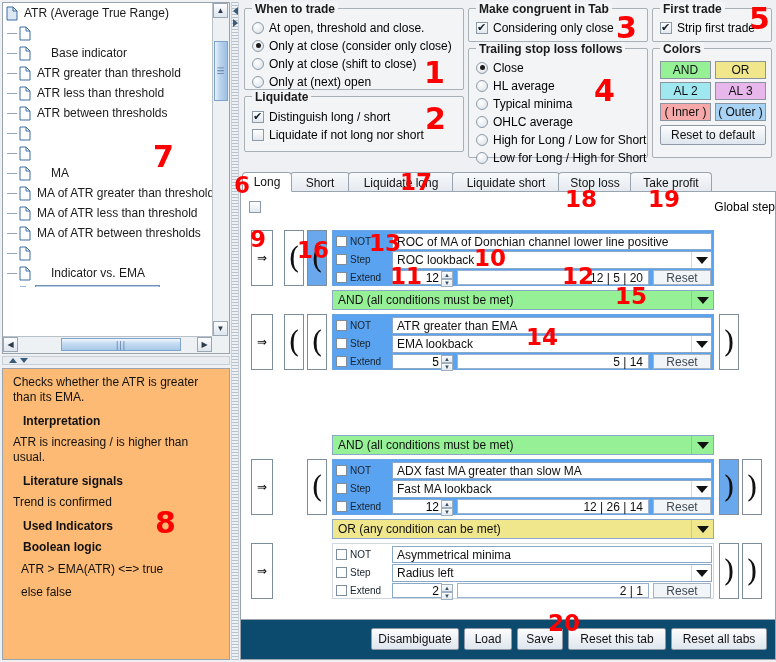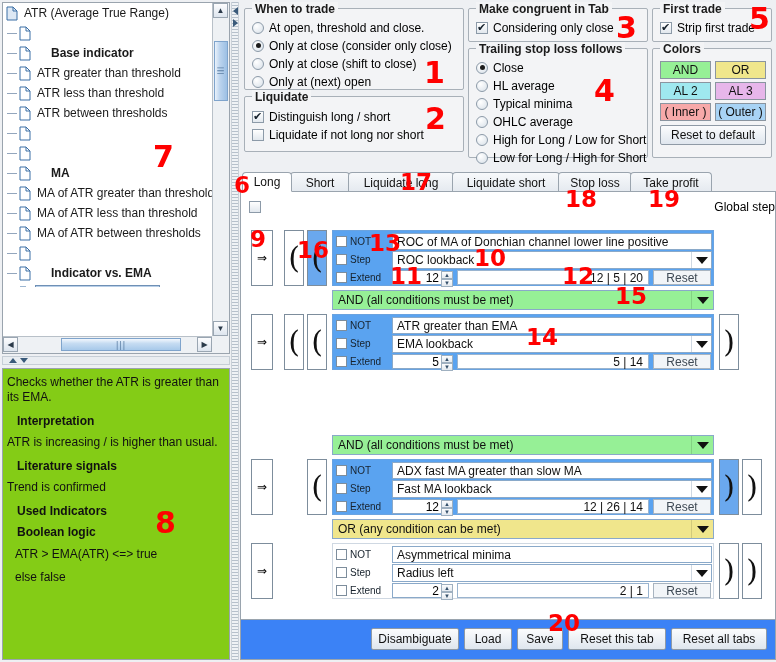--- a/index.html
+++ b/index.html
@@ -78,41 +78,41 @@
   }
 
   
   #treePanel { position: absolute; left: 2px; top: 2px; width: 228px; height: 352px; background:#fff; border: 1px solid #9aa4ae; overflow: hidden; }
   #treeList { position: absolute; left: 0; top: 0; width: 209px; height: 284px; overflow: hidden; background: #fff; }
   .tnode { display: flex; align-items: center; height: 20px; padding-left: 4px; white-space: nowrap; }
   .tnode .hline { width: 10px; height: 1px; background: #93a6bd; margin-right: 2px; flex: none; }
   .doc { width: 12px; height: 15px; flex: none; margin-right: 4px; position: relative; }
   .doc svg { display:block; }
   .tlabel { font-size: 12px; color: #1a1a1a; padding: 0 2px; }
-  .tlabel.bold { font-weight: bold; }
+  .tlabel.bold { font-weight: normal; }
   .tlabel.dim { color: #8b8b8b; }
   .tlabel.sel { background: #b8cfe8; border: 1px solid #6f90b5; padding: 0 1px; }
 
   
   .sbv { position: absolute; right: 0; top: 0; width: 17px; bottom: 17px; background: #eef1f4; border-left: 1px solid #b8c0c8; }
   .sbh { position: absolute; left: 0; bottom: 0; height: 17px; right: 17px; background: #eef1f4; border-top: 1px solid #b8c0c8; }
   .sbcorner { position:absolute; right:0; bottom:0; width:17px; height:17px; background:#eef1f4; }
   .sbarrow { position: absolute; width: 15px; height: 15px; background: linear-gradient(#fdfdfe,#dde5ee); border: 1px solid #9aa6b2; display:flex; align-items:center; justify-content:center; font-size: 8px; color:#2b3a4a; }
   .sbthumb { position: absolute; background: linear-gradient(90deg,#eaf2fb,#bcd4ee 40%,#9dc0e4 100%); border: 1px solid #7fa4cc; }
   .sbthumb.horiz { background: linear-gradient(#f2f7fd,#c6dcf2 40%,#a8c9ea 100%); }
   .grip { position:absolute; left:50%; top:50%; transform: translate(-50%,-50%); color:#5c7fa5; font-size:9px; letter-spacing:1px;}
 
   
   #splitterH { position:absolute; left:2px; top: 356px; width: 228px; height: 9px; background:#e9edf1; border:1px solid #c6ced6; }
   #splitterH .tri { position:absolute; top:1px; width:0;height:0;border-left:4px solid transparent;border-right:4px solid transparent;}
   #splitterV { position:absolute; left:231px; top:2px; width: 8px; height: 658px; background: repeating-linear-gradient(0deg,#b6c0cb 0px,#b6c0cb 1px,#eff2f5 1px,#eff2f5 3px); border-left:1px solid #c9d0d7; border-right:1px solid #c9d0d7;}
   #splitterV .tri { position:absolute; left:1px; width:0;height:0;border-top:4px solid transparent;border-bottom:4px solid transparent;border-left:5px solid #3a5a7a;}
 
   
-  #descPanel { position: absolute; left: 2px; top: 368px; width: 228px; height: 292px; background: #84cc16; border: 1px solid #9aa4ae; overflow: hidden; padding: 6px 4px; }
+  #descPanel { position: absolute; left: 2px; top: 368px; width: 228px; height: 292px; background: #fdba74; border: 1px solid #9aa4ae; overflow: hidden; padding: 6px 10px; }
   #descPanel p { margin: 0 0 9px 0; font-size: 12px; line-height: 15px; color: #111; }
   #descPanel h4 { margin: 0 0 7px 10px; font-size: 12px; font-weight: bold; color: #111; }
   #descPanel a { color: #1133cc; text-decoration: underline; display: block; font-size: 12px; line-height: 15px; }
   #descPanel .mono { font-family: Liberation Sans, sans-serif; font-size: 12px; line-height: 15px; margin:8px; }
 
   
   #right { position: absolute; left: 240px; top: 0px; width: 536px; height: 662px; background: #eef0f3; }
 
   
   #tabsRow { position: absolute; left: 0px; top: 172px; width: 536px; height: 20px; }
@@ -145,21 +145,21 @@
 
   
   .opbar { position:absolute; border:1px solid #8aa9c9; display:flex; align-items:center; font-size:12px; color:#111; padding-left:5px; }
   .opbar .arrow { position:absolute; right:0; top:0; bottom:0; width:22px; display:flex;align-items:center;justify-content:center;border-left:1px solid rgba(0,0,0,.12); }
 
   
   .cellbox { position:absolute; border:1px solid #7d8d9c; background:#ffffff; display:flex; align-items:center; justify-content:center; }
   .cellbox.hl { background:#6aa8ee; }
   .paren { font-family:"DejaVu Serif", serif; font-size:30px; line-height:1; color:#111; }
 
-  #bottomBar { position:absolute; left:0px; top:620px; width:536px; height:40px; background:#3b82f6; border:1px solid #9aa4ae; border-top:none; }
+  #bottomBar { position:absolute; left:0px; top:620px; width:536px; height:40px; background:#0c4a6e; border:1px solid #9aa4ae; border-top:none; }
 </style>
 </head>
 <body>
 
 <div id="root">
 
   <div id="treePanel">
     <div id="treeList">
       <div class="tnode" style="padding-left:3px;">
         <span class="doc">

